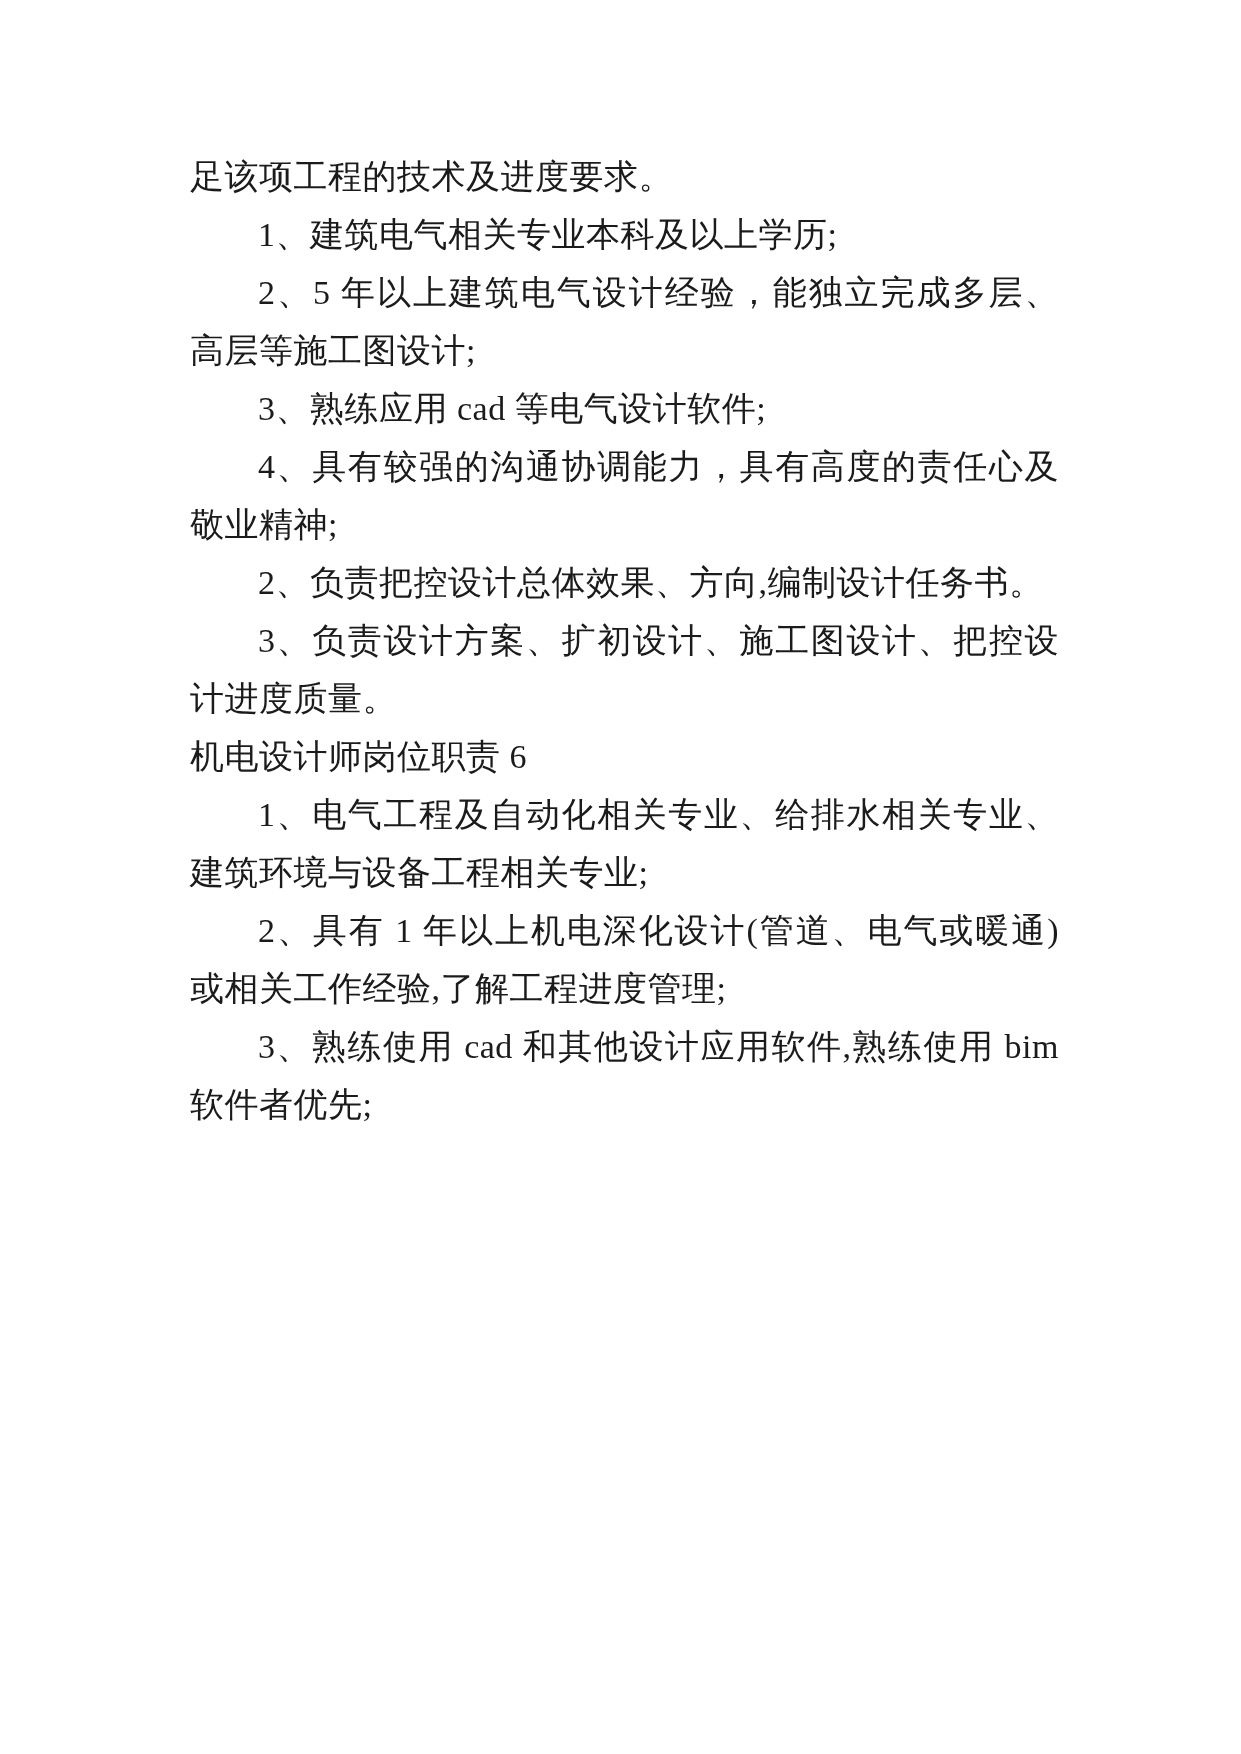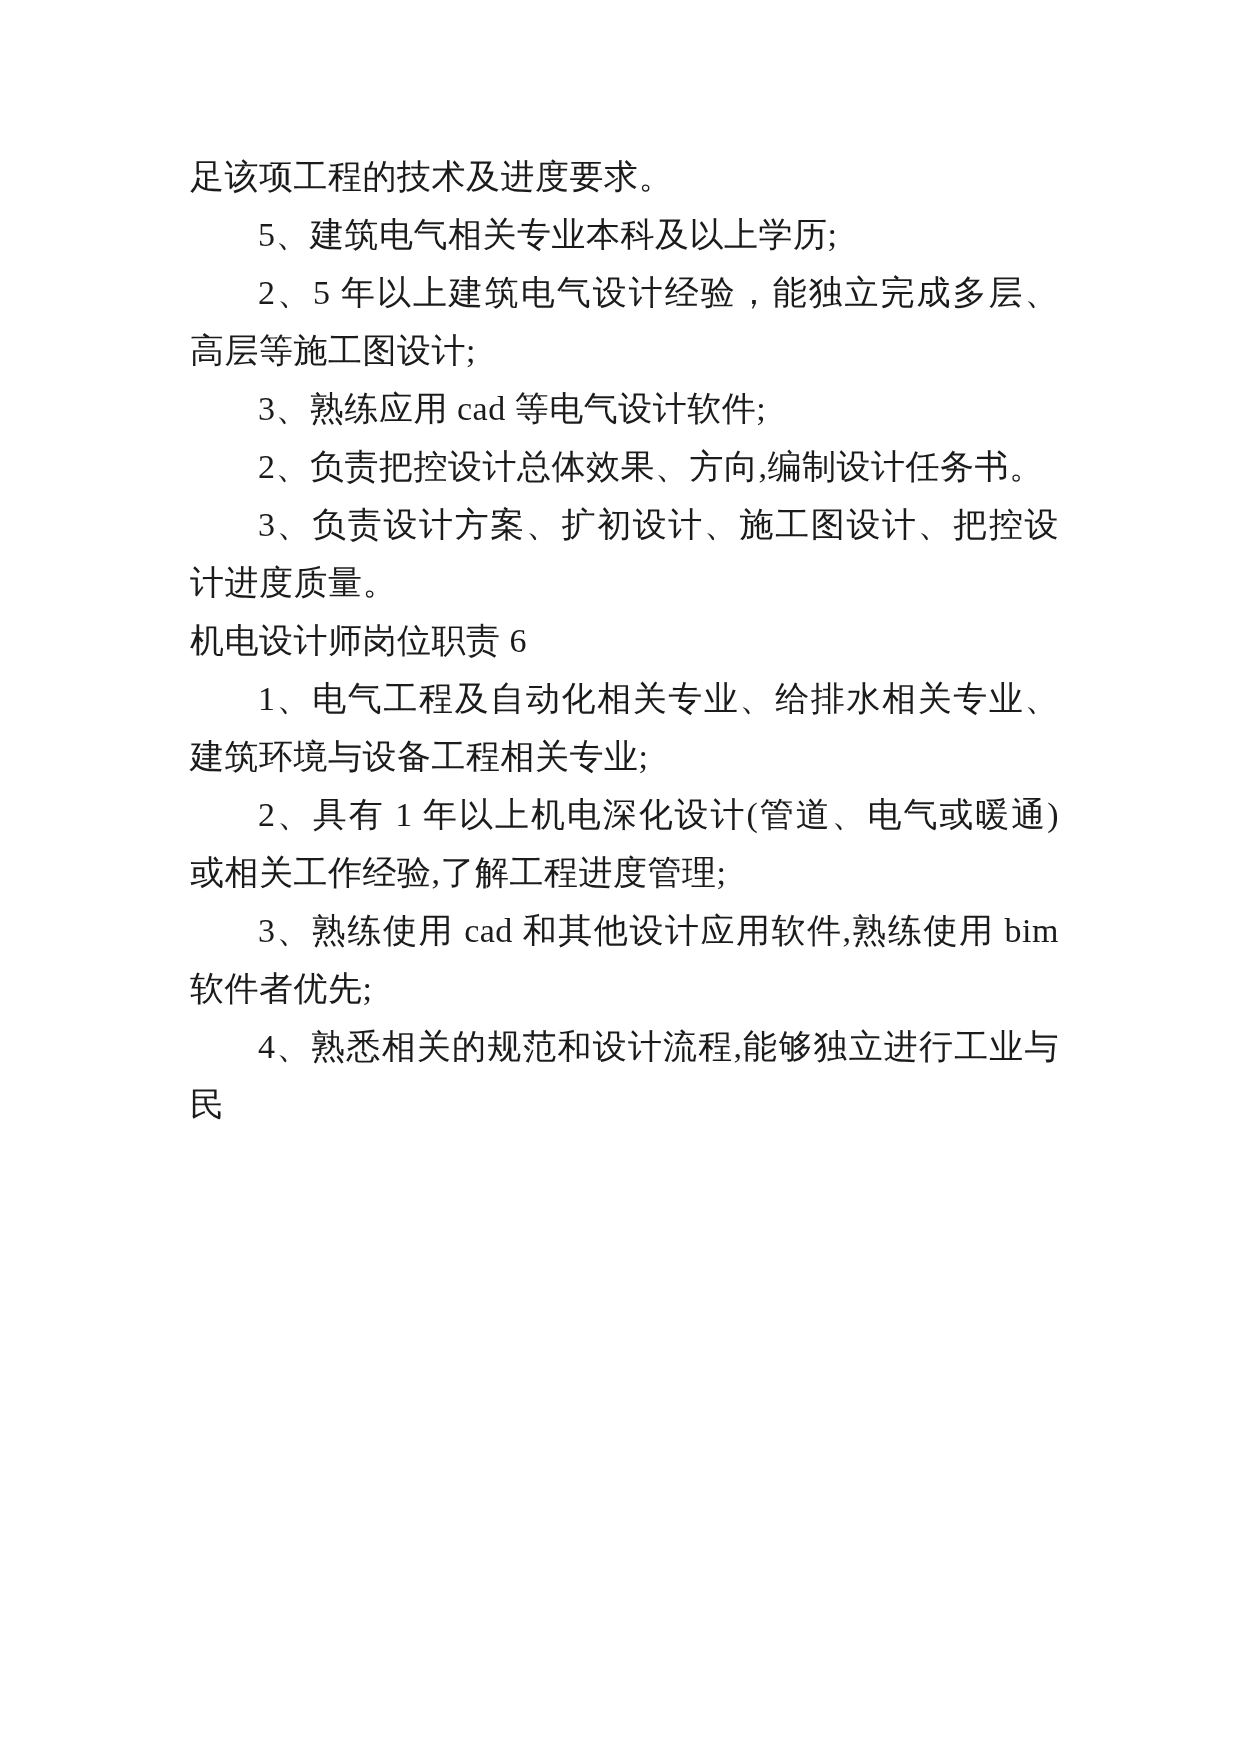--- a/index.html
+++ b/index.html
@@ -38,24 +38,24 @@
   .doc-body p.no-indent {
     text-indent: 0;
   }
 </style>
 </head>
 <body>
 
 <div class="page">
   <div class="doc-body">
     <p class="no-indent">足该项工程的技术及进度要求。</p>
-    <p class="indent">5、建筑电气相关专业本科及以上学历;</p>
+    <p class="indent">1、建筑电气相关专业本科及以上学历;</p>
     <p class="indent">2、5 年以上建筑电气设计经验，能独立完成多层、高层等施工图设计;</p>
     <p class="indent">3、熟练应用 cad 等电气设计软件;</p>
+    <p class="indent">4、具有较强的沟通协调能力，具有高度的责任心及敬业精神;</p>
     <p class="indent">2、负责把控设计总体效果、方向,编制设计任务书。</p>
     <p class="indent">3、负责设计方案、扩初设计、施工图设计、把控设计进度质量。</p>
     <p class="no-indent">机电设计师岗位职责 6</p>
     <p class="indent">1、电气工程及自动化相关专业、给排水相关专业、建筑环境与设备工程相关专业;</p>
     <p class="indent">2、具有 1 年以上机电深化设计(管道、电气或暖通)或相关工作经验,了解工程进度管理;</p>
     <p class="indent">3、熟练使用 cad 和其他设计应用软件,熟练使用 bim 软件者优先;</p>
-    <p class="indent">4、熟悉相关的规范和设计流程,能够独立进行工业与民</p>
   </div>
 </div>
 
 </body></html>

